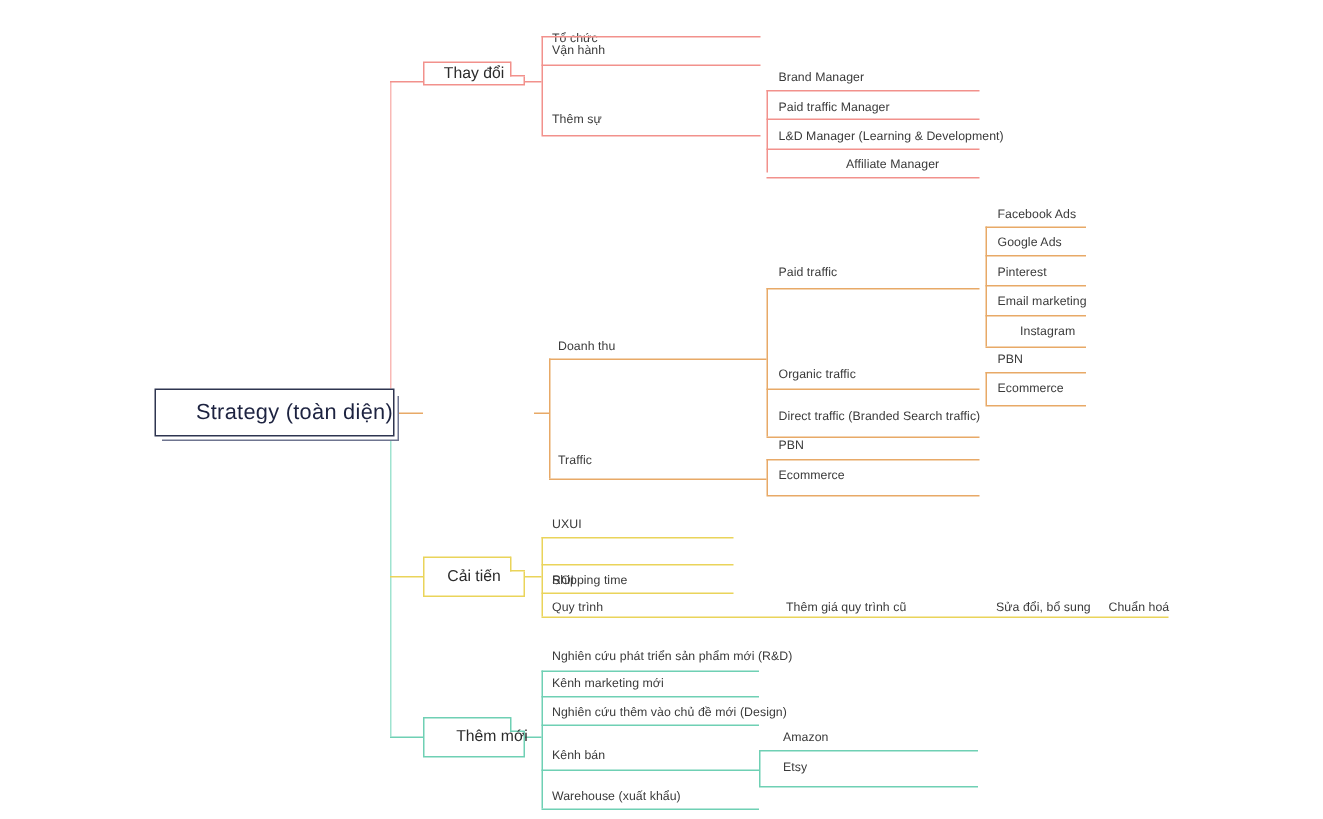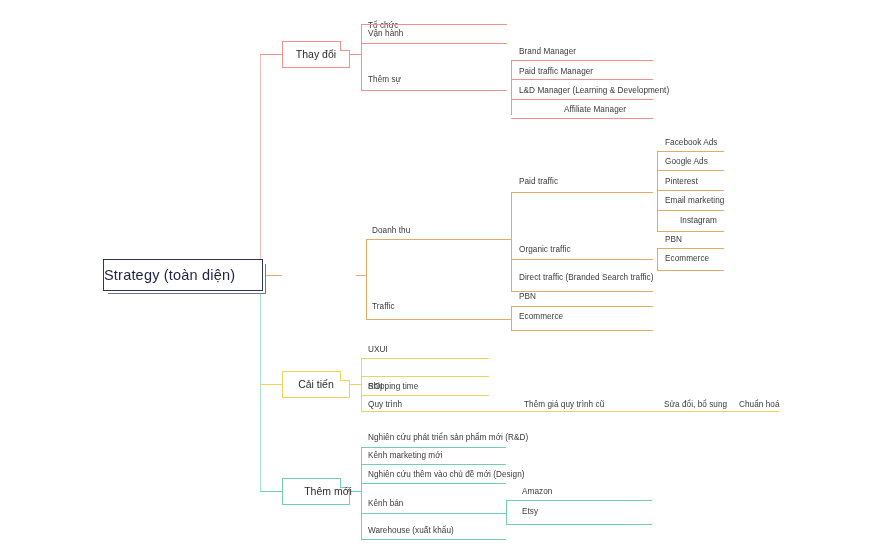--- a/index.html
+++ b/index.html
@@ -17,21 +17,21 @@
 
   
   .root-node{
     position:absolute;
     box-sizing:border-box;
     background:#ffffff;
     border:1.6px solid #2e3550;
     box-shadow:3px 3px 0 -1px #ffffff, 4px 4px 0 -1px #6f7590;
     display:flex;
     align-items:center;
-    justify-content:flex-start;
+    justify-content:flex-end;
     color:#1d2340;
     letter-spacing:.2px;
     white-space:nowrap;
   }
 
   
   .node{
     position:absolute;
     box-sizing:border-box;
     background:#ffffff;
@@ -103,21 +103,21 @@
   <div class="h-line" style="left:260px; top:275px; width:22px; border-top-color:#e8a967;"></div>
 
   <div class="h-line" style="left:260px; top:384px; width:22px; border-top-color:#ead45a;"></div>
 
   <div class="h-line" style="left:260px; top:491px; width:22px; border-top-color:#6fd0b4;"></div>
 
   <div class="root-node" style="left:103px; top:259px; width:160px; height:32px; font-size:14.5px;">
     <span>Strategy (toàn diện)</span>
   </div>
 
-  <div class="node" style="left:282px; top:41px; width:68px; height:27px; color:#f2918c;">
+  <div class="node" style="left:282px; top:41px; width:68px; height:16px; color:#f2918c;">
     <span class="fold"></span>
     <span class="node-label">Thay đổi</span>
   </div>
 
   <div class="h-line" style="left:350px; top:54px; width:11px; border-top-color:#f2918c;"></div>
 
   <div class="v-line" style="left:361px; top:24px; height:66px; border-left-color:#f2918c;"></div>
 
   <div class="leaf" style="left:368px; top:11px;margin-top:11px;">Tổ chức</div>
   <div class="underline" style="left:361px; top:24px; width:146px; border-top-color:#f2918c;"></div>

